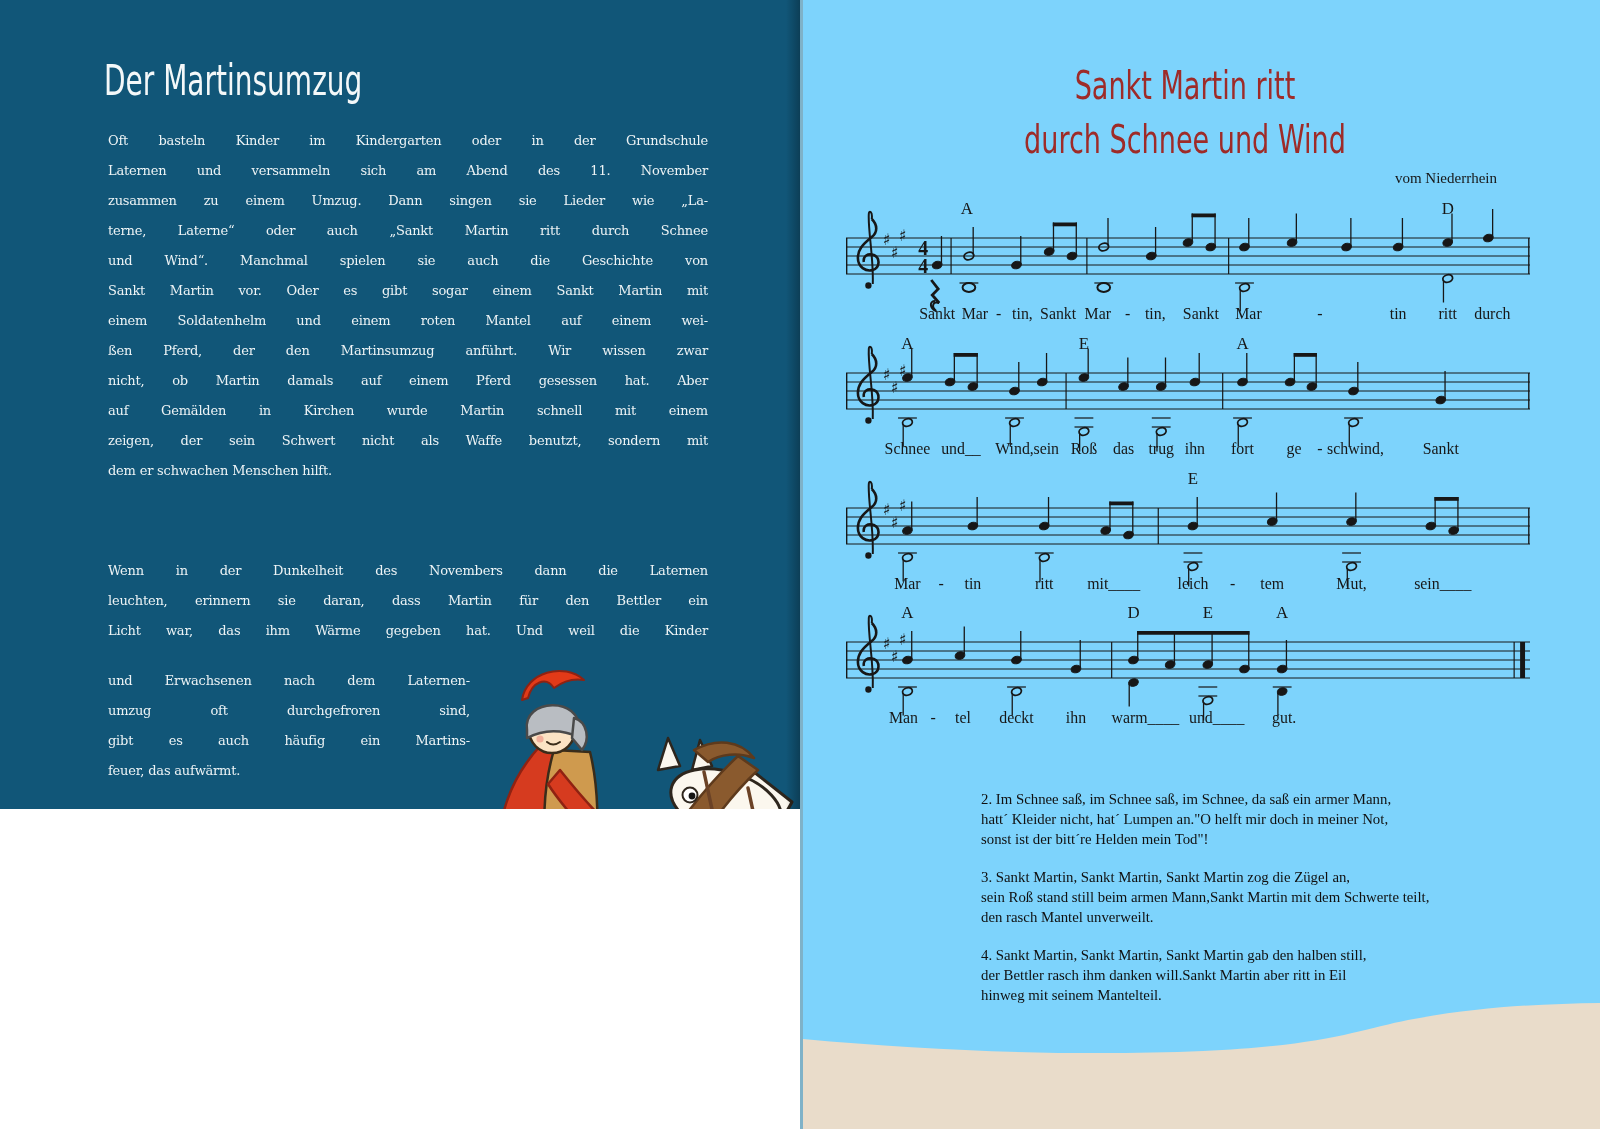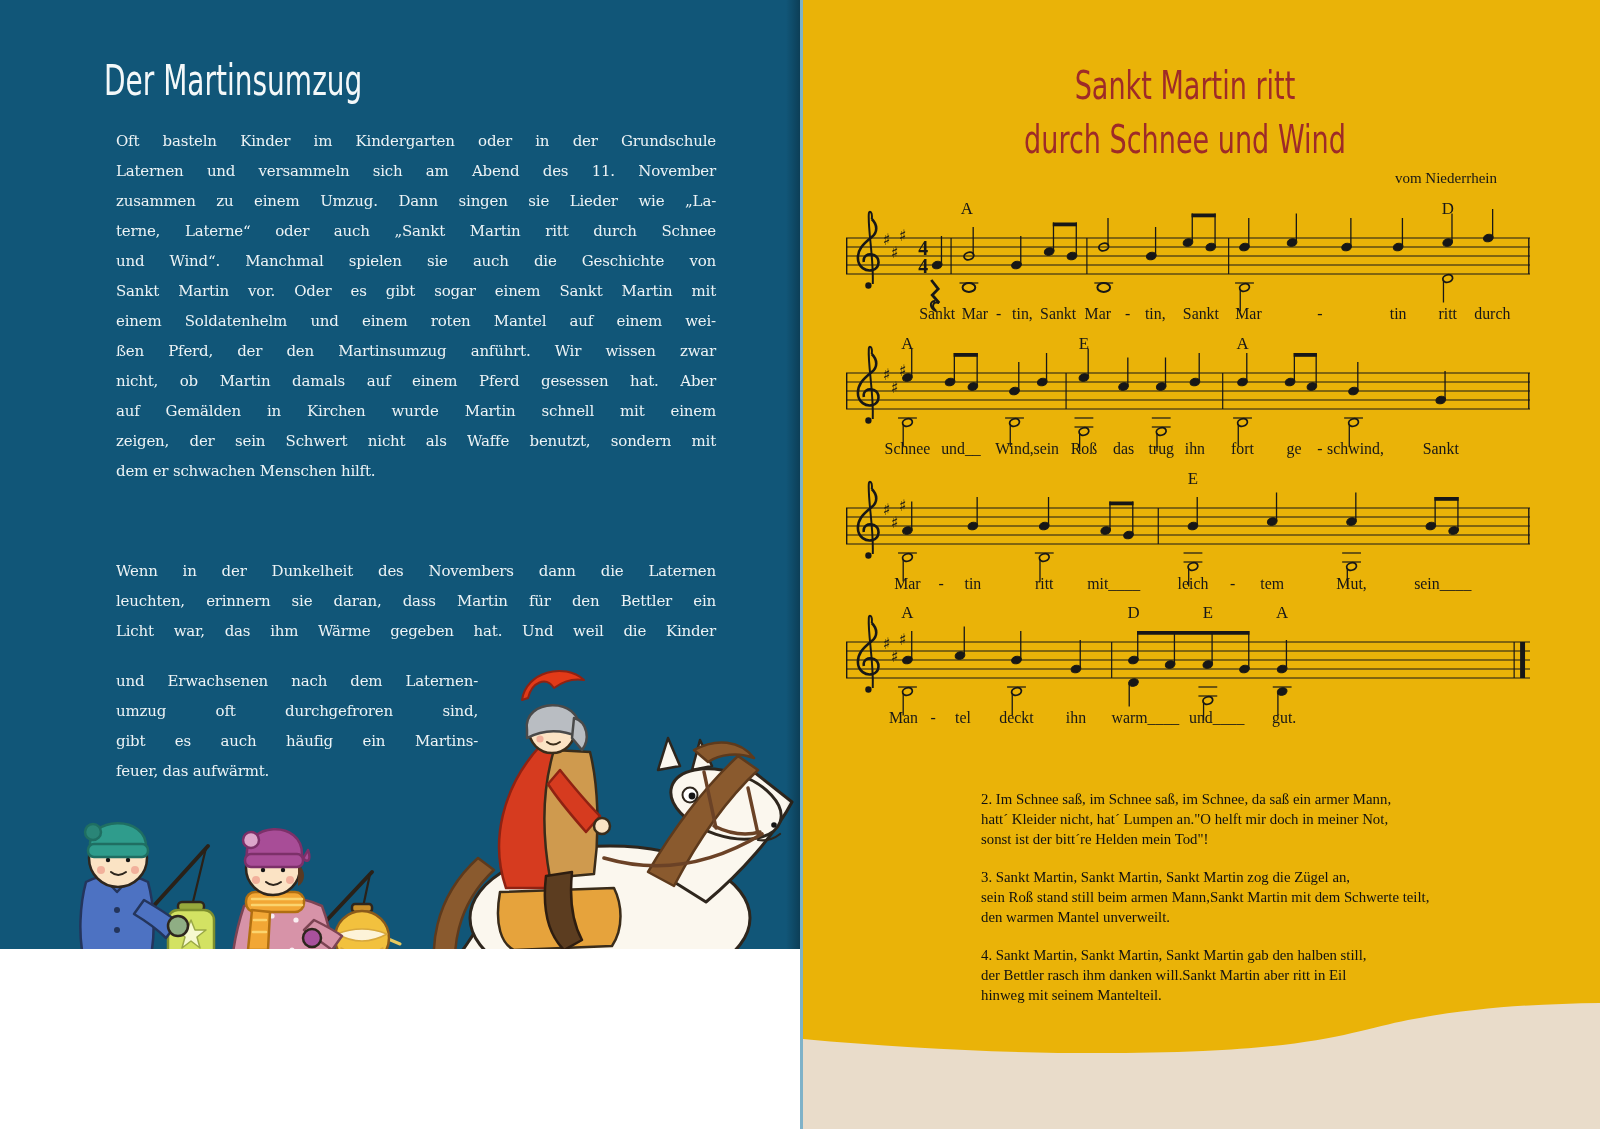--- a/index.html
+++ b/index.html
@@ -1,34 +1,34 @@
 <!DOCTYPE html>
 <html><head>
 <meta charset="utf-8">
 <style>
   html,body{margin:0;padding:0;}
   body{width:1600px;height:1129px;overflow:hidden;background:#ffffff;font-family:"DejaVu Serif",serif;}
   .book{position:relative;width:1600px;height:1129px;}
 
   
-  .page-left{position:absolute;left:0;top:0;width:800px;height:949px;background:#115678;overflow:hidden;}
+  .page-left{position:absolute;left:0;top:0;width:800px;height:809px;background:#115678;overflow:hidden;}
   .page-left .gutter{position:absolute;right:0;top:0;width:14px;height:100%;
     background:linear-gradient(90deg,rgba(0,0,0,0) 0,rgba(0,0,0,.28) 100%);}
   .page-title{position:absolute;left:104px;top:56px;color:#f4f8f9;font-size:35px;line-height:40px;
     font-family:"DejaVu Sans",sans-serif;transform:scale(0.80,1.22);transform-origin:left top;letter-spacing:0px;}
-  .body-text{position:absolute;left:116px;width:600px;color:#edf3f5;font-size:15px;line-height:30px;letter-spacing:-0.2px;}
+  .body-text{position:absolute;left:108px;width:600px;color:#edf3f5;font-size:13px;line-height:30px;letter-spacing:-0.2px;}
   .body-text .line{text-align:justify;text-align-last:justify;height:30px;}
   .body-text .line.last{text-align-last:left;}
   #p1{top:126px;}
   #p2full{top:556px;}
   #p2short{top:646px;width:362px;margin-top:20px;}
   .illustration{position:absolute;left:0;top:620px;width:800px;height:509px;}
 
   
-  .page-right{position:absolute;left:800px;top:0;width:800px;height:1129px;background:#eab308;overflow:hidden;
+  .page-right{position:absolute;left:800px;top:0;width:800px;height:1129px;background:#7dd3fc;overflow:hidden;
     border-left:3px solid #7fb2c8;box-sizing:border-box;}
   .song-title{position:absolute;left:0;top:60px;width:764px;text-align:center;color:#9e2b28;
     font-family:"DejaVu Sans",sans-serif;font-size:33px;line-height:46px;transform:scale(0.82,1.16);transform-origin:center top;}
   .attribution{position:absolute;right:103px;top:170px;color:#161616;font-family:"Liberation Serif",serif;
     font-size:15px;font-weight:normal;}
   .staff-svg{position:absolute;left:43px;width:684px;height:135px;}
   #verses{position:absolute;left:178px;top:744px;width:540px;color:#101010;
     font-family:"Liberation Serif",serif;font-size:14.8px;line-height:20px;margin-top:45px;}
   .verse{margin-bottom:18px;}
   .verse div{white-space:nowrap;}
@@ -533,21 +533,21 @@
       </div>
     <div id="verses">
         <div class="verse">
           <div>2. Im Schnee saß, im Schnee saß, im Schnee, da saß ein armer Mann,</div>
           <div>hatt´ Kleider nicht, hat´ Lumpen an."O helft mir doch in meiner Not,</div>
           <div>sonst ist der bitt´re Helden mein Tod"!</div>
         </div>
         <div class="verse">
           <div>3. Sankt Martin, Sankt Martin, Sankt Martin zog die Zügel an,</div>
           <div>sein Roß stand still beim armen Mann,Sankt Martin mit dem Schwerte teilt,</div>
-          <div>den warmen Mantel unverweilt.</div>
+          <div>den rasch Mantel unverweilt.</div>
         </div>
         <div class="verse">
           <div>4. Sankt Martin, Sankt Martin, Sankt Martin gab den halben still,</div>
           <div>der Bettler rasch ihm danken will.Sankt Martin aber ritt in Eil</div>
           <div>hinweg mit seinem Mantelteil.</div>
         </div>
       </div>
     <svg class="wave" viewBox="0 0 800 130">
       <path d="M0 40 C140 53 280 57 400 52 C520 47 560 30 605 21 C680 7 740 5 800 4 L800 130 L0 130 Z" fill="#e9dcca"></path>
     </svg>

